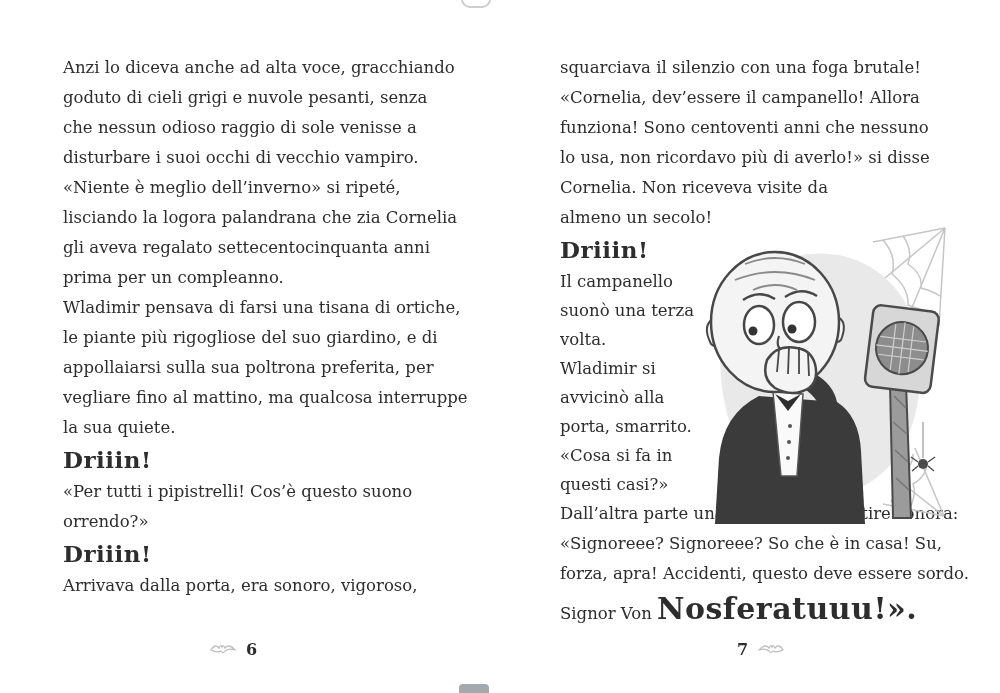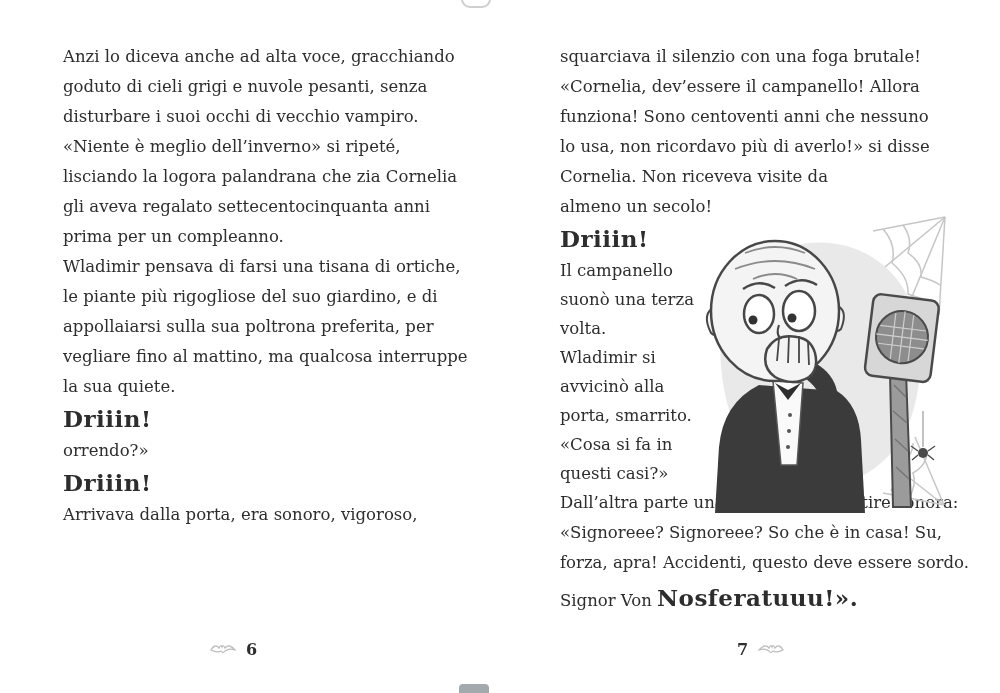--- a/index.html
+++ b/index.html
@@ -4,32 +4,32 @@
 <style>
   html, body { margin:0; padding:0; }
   body {
     width:1000px; height:693px;
     background:#ffffff;
     font-family:"DejaVu Serif", serif;
     color:#2d2d2d;
     position:relative;
     overflow:hidden;
   }
-  .page { position:absolute; top:42px; }
+  .page { position:absolute; top:53px; }
   .page-left  { left:63px;  width:372px; }
   .page-right { left:560px; width:382px; }
   .line { height:30px; line-height:30px; font-size:16.5px; white-space:nowrap; }
   .wrap-block .line { height:29px; line-height:29px; }
   .heading {
     height:34px; line-height:34px;
     font-size:23px; font-weight:700;
     letter-spacing:0.5px;
   }
   .last-line { height:40px; line-height:40px; }
-  .big-shout { font-size:23px; font-weight:700; letter-spacing:0.5px; }
+  .big-shout { font-size:30px; font-weight:700; letter-spacing:0.5px; }
   .illustration {
     position:absolute; left:127px; top:173px;
     width:260px; height:300px;
   }
   .footer {
     position:absolute; top:640px;
     display:flex; align-items:center; gap:10px;
     font-weight:700; font-size:16px;
   }
   .footer-left  { left:210px; }
@@ -53,33 +53,35 @@
 <body>
 
 <div>
 
   <div class="edge-marker-top"></div>
 
   <div class="page page-left">
     <div>
         <div class="line">Anzi lo diceva anche ad alta voce, gracchiando</div>
         <div class="line">goduto di cieli grigi e nuvole pesanti, senza</div>
+        <div class="line">che nessun odioso raggio di sole venisse a</div>
         <div class="line">disturbare i suoi occhi di vecchio vampiro.</div>
         <div class="line">«Niente è meglio dell’inverno» si ripeté,</div>
         <div class="line">lisciando la logora palandrana che zia Cornelia</div>
         <div class="line">gli aveva regalato settecentocinquanta anni</div>
         <div class="line">prima per un compleanno.</div>
         <div class="line">Wladimir pensava di farsi una tisana di ortiche,</div>
         <div class="line">le piante più rigogliose del suo giardino, e di</div>
         <div class="line">appollaiarsi sulla sua poltrona preferita, per</div>
         <div class="line">vegliare fino al mattino, ma qualcosa interruppe</div>
         <div class="line">la sua quiete.</div>
       </div>
     <div class="heading">Driiin!</div>
     <div>
+        <div class="line">«Per tutti i pipistrelli! Cos’è questo suono</div>
         <div class="line">orrendo?»</div>
       </div>
     <div class="heading">Driiin!</div>
     <div>
         <div class="line">Arrivava dalla porta, era sonoro, vigoroso,</div>
       </div>
   </div>
 
   <div class="page page-right">
     <div>

